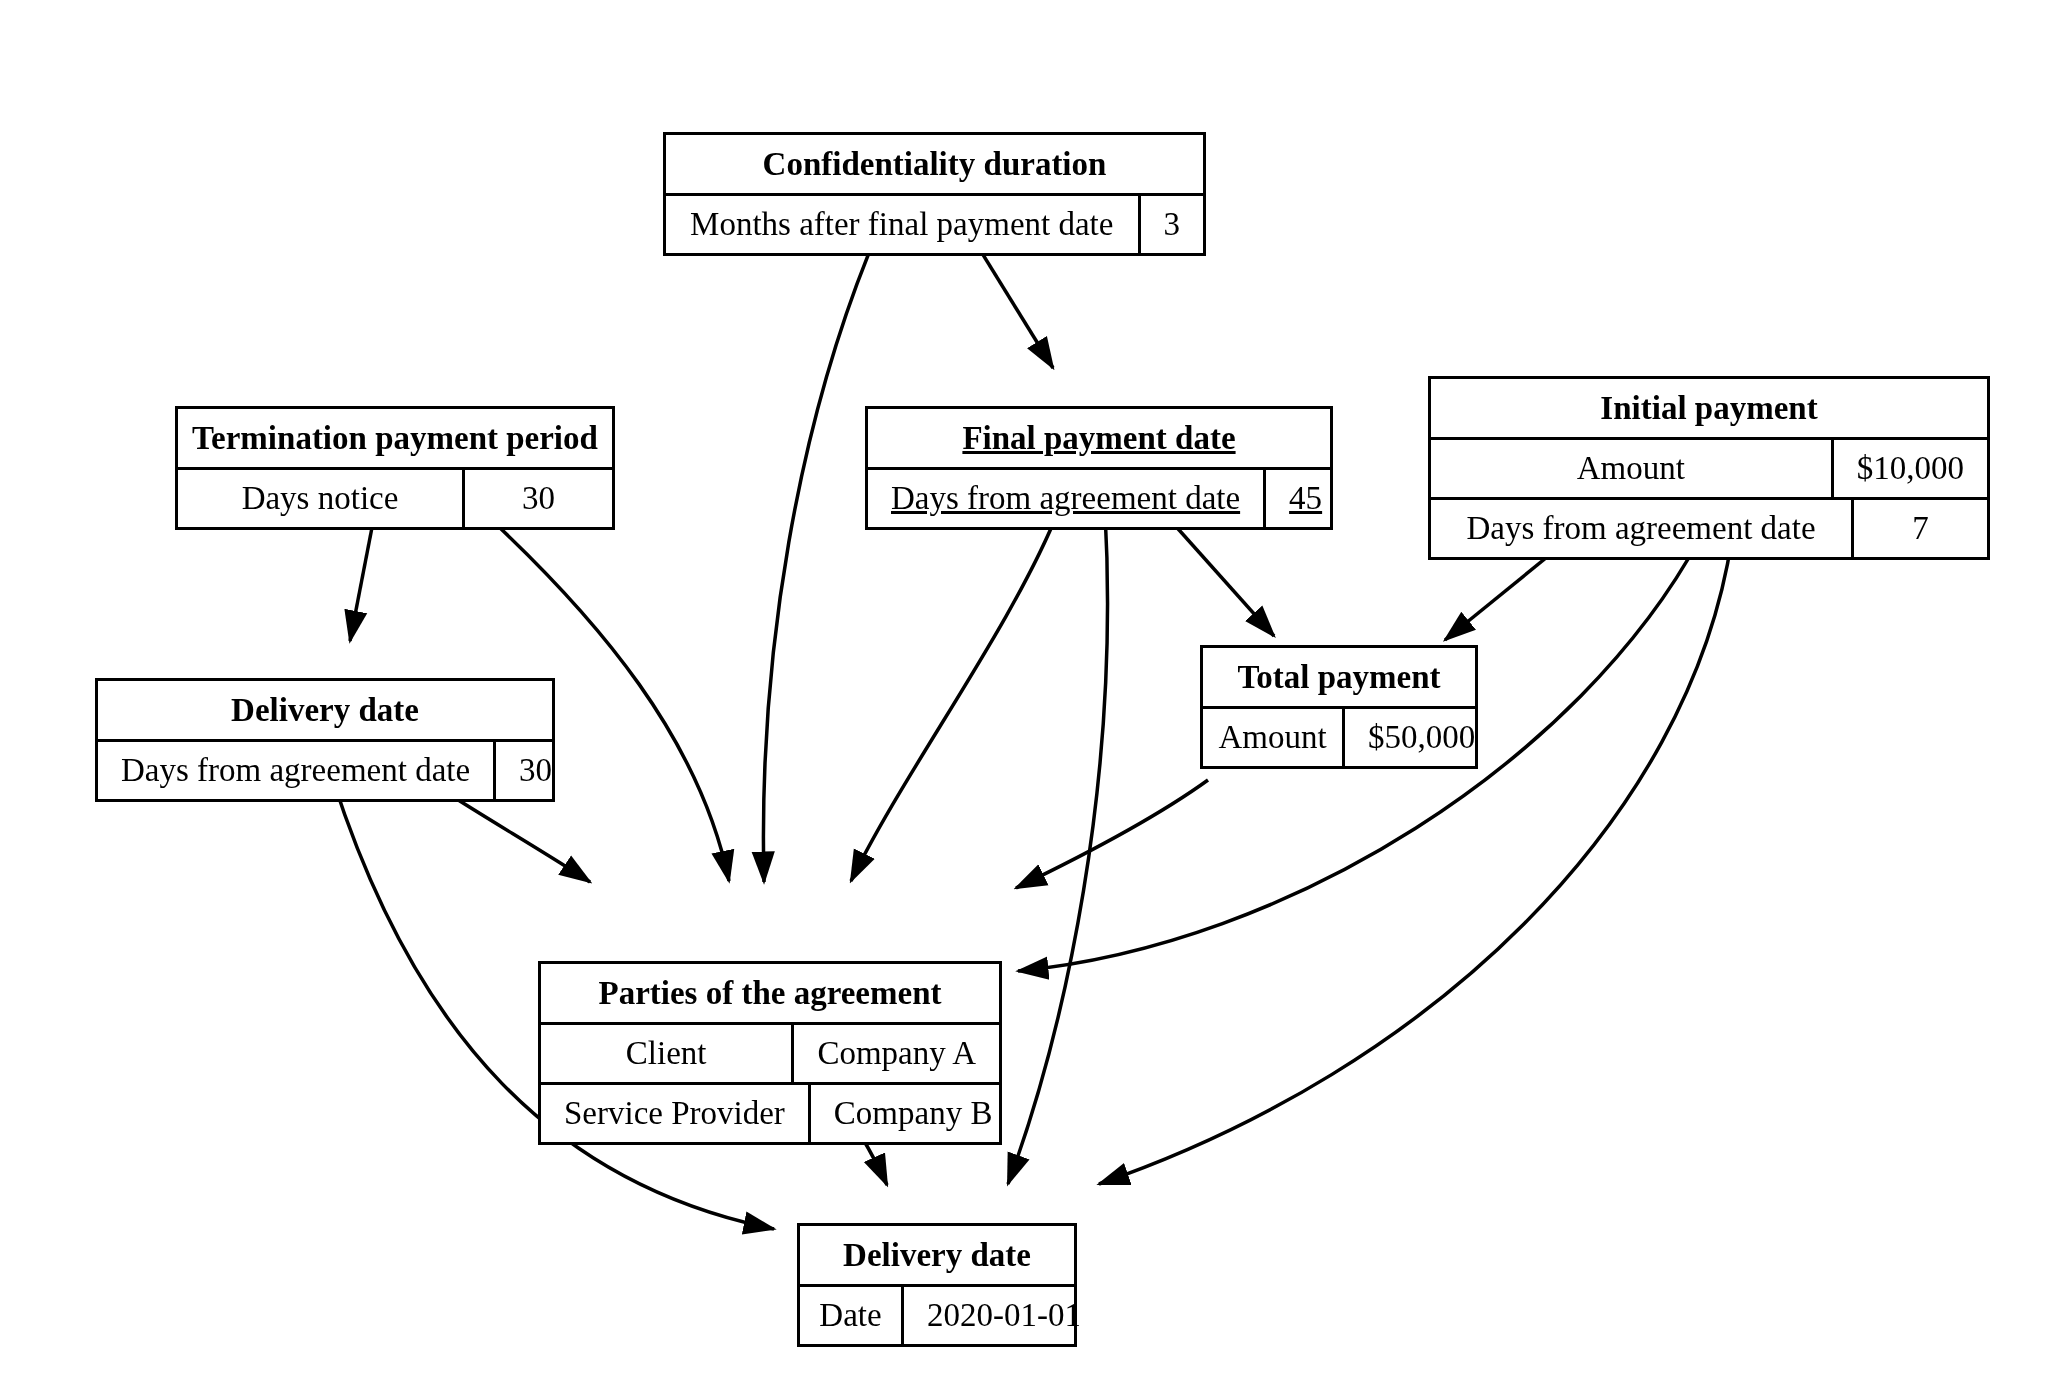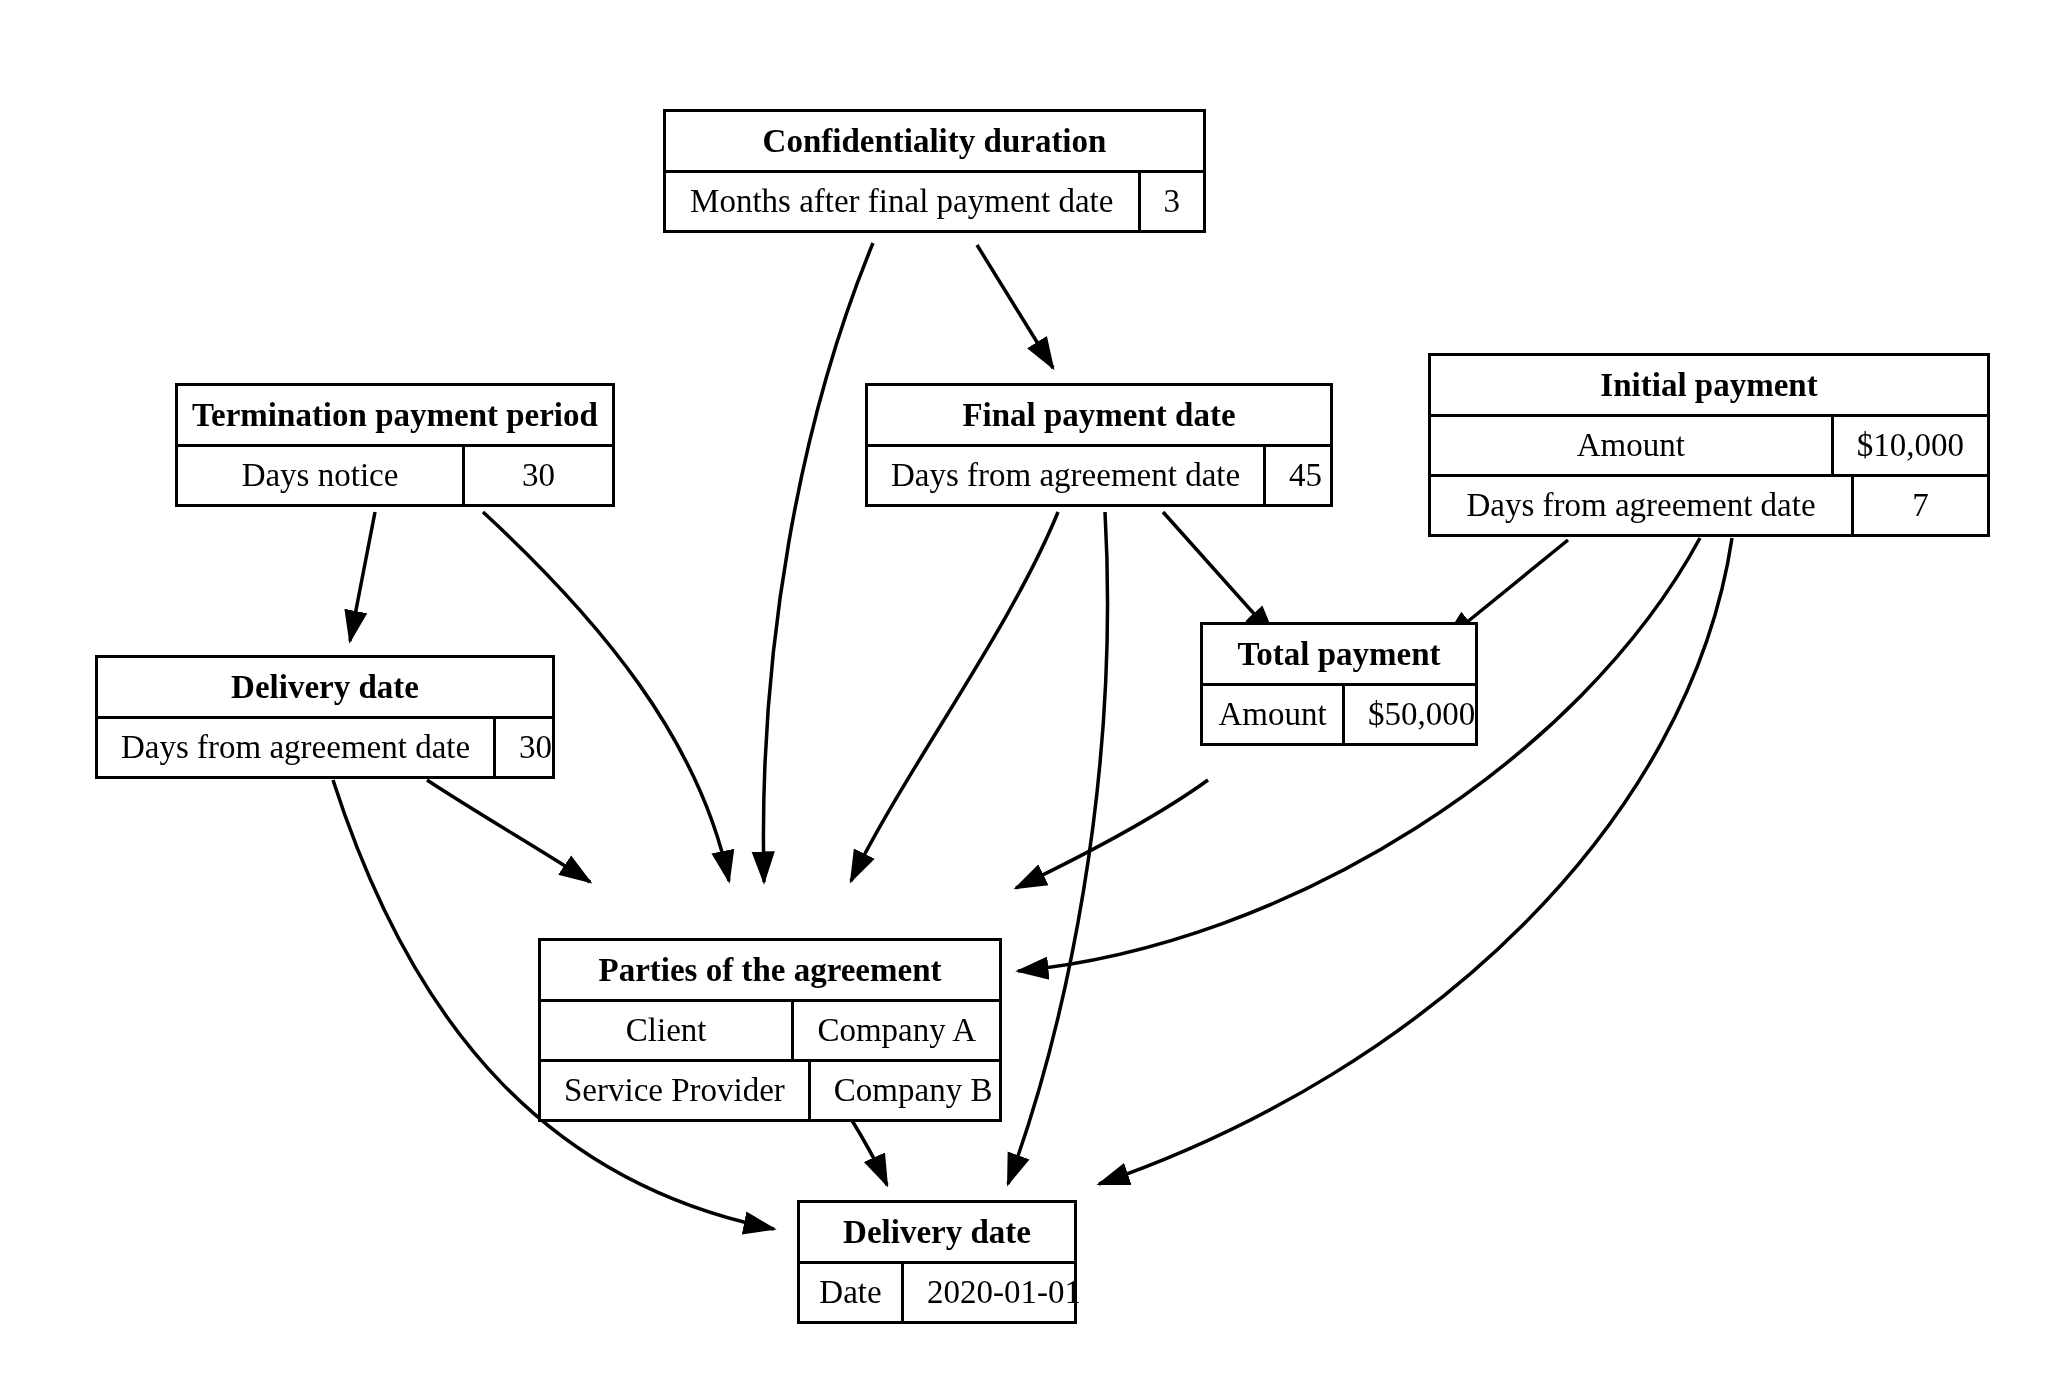--- a/index.html
+++ b/index.html
@@ -12,20 +12,21 @@
     overflow:hidden;
   }
   #edges{position:absolute;left:0;top:0;width:2052px;height:1382px;pointer-events:none;}
   .node{
     position:absolute;
     background:#ffffff;
     border:3px solid #000;
     box-sizing:border-box;
     font-size:33px;
     line-height:1;
+    margin-top:23px;
   }
   .node-title{
     height:58px;
     display:flex;align-items:center;justify-content:center;
     font-weight:bold;
     padding:0 10px;
     white-space:nowrap;
   }
   .node-row{
     display:flex;
@@ -81,21 +82,21 @@
   </div>
 
   <div class="node" style="left:175px;top:383px;width:440px;">
     <div class="node-title">Termination payment period</div>
     <div class="node-row">
       <div class="cell label" style="width:284px">Days notice</div>
       <div class="cell value">30</div>
     </div>
   </div>
 
-  <div class="node" style="left:865px;top:383px;width:468px;">
+  <div class="node" style="left:865px;top:383px;width:468px;text-decoration:underline;">
     <div class="node-title">Final payment date</div>
     <div class="node-row">
       <div class="cell label" style="width:412px">Days from agreement date</div>
       <div class="cell value">45</div>
     </div>
   </div>
 
   <div class="node" style="left:1428px;top:353px;width:562px;">
     <div class="node-title">Initial payment</div>
     <div class="node-row">

